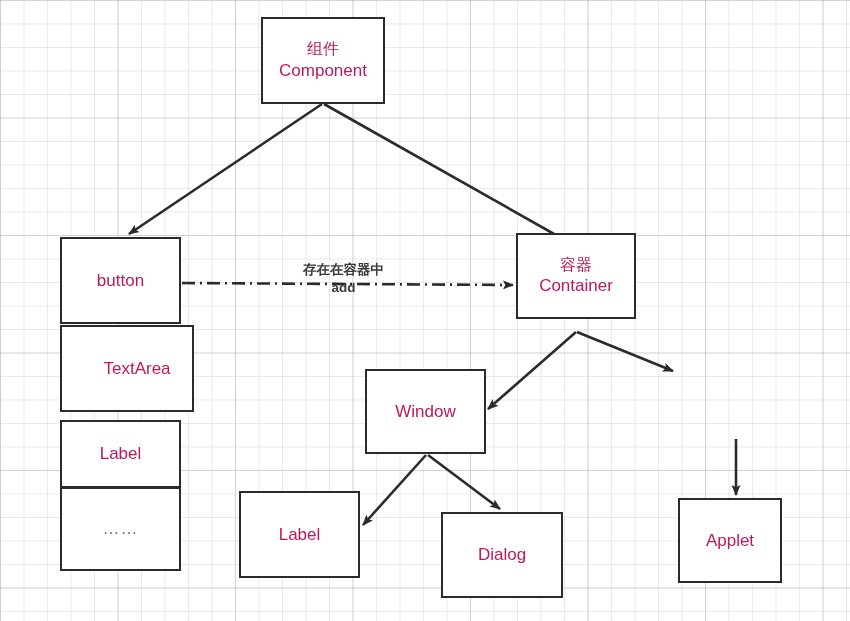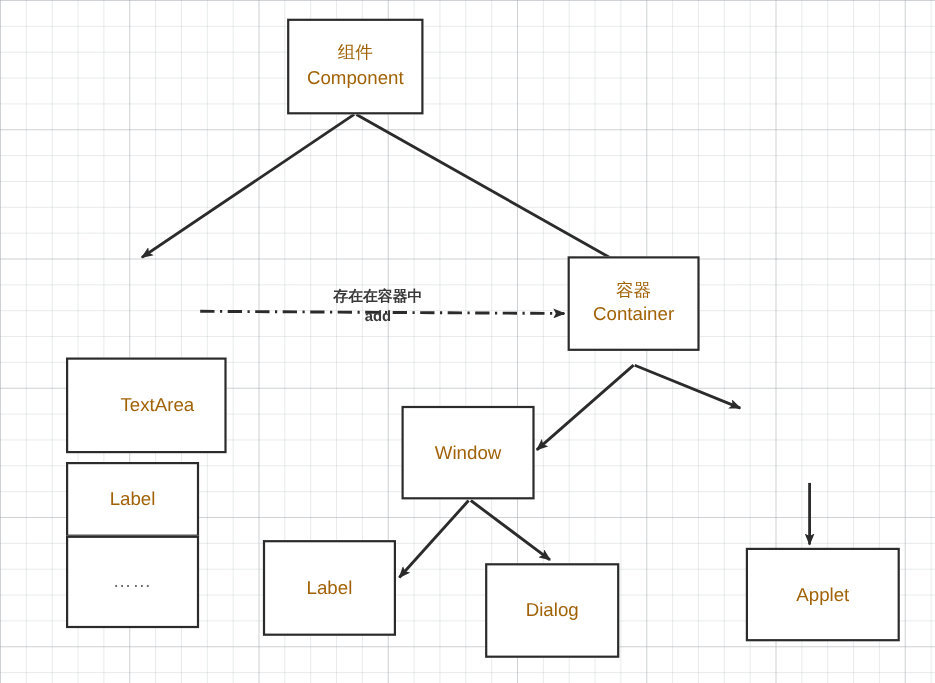--- a/index.html
+++ b/index.html
@@ -40,21 +40,21 @@
   }
   .node {
     position: absolute;
     box-sizing: border-box;
     background: #ffffff;
     border: 2.2px solid #2b2b2b;
     display: flex;
     flex-direction: column;
     align-items: center;
     justify-content: center;
-    color: #a16207;
+    color: #be185d;
     font-size: 16.5px;
     line-height: 1.28;
     text-align: center;
     z-index: 2;
   }
   .node .cn {
     display: block;
     font-size: 16px;
   }
   .node .en {
@@ -104,22 +104,25 @@
     <line x1="428" y1="455" x2="500" y2="509" stroke="#2b2b2b" stroke-width="2.6" marker-end="url(#arrowhead)"></line>
 
     <line x1="736" y1="439" x2="736" y2="495" stroke="#2b2b2b" stroke-width="2.6" marker-end="url(#arrowhead)"></line>
   </svg>
 
   <div class="node" id="node-component" style="left: 261px; top: 17px; width: 124px; height: 87px;">
     <span class="cn">组件</span>
     <span class="en">Component</span>
   </div>
 
+  <div class="node" id="node-button" style="left: 60px; top: 237px; width: 121px; height: 87px;">
+    <span class="en">button</span>
+  </div>
 
-  <div class="node" id="node-textarea" style="left: 60px; top: 325px; width: 146px; height: 87px; padding-left: 20px;">
+  <div class="node" id="node-textarea" style="left: 60px; top: 325px; width: 134px; height: 87px; padding-left: 20px;">
     <span class="en">TextArea</span>
   </div>
 
   <div class="node" id="node-label" style="left: 60px; top: 420px; width: 121px; height: 68px;">
     <span class="en">Label</span>
   </div>
 
   <div class="node ellipsis-node" id="node-ellipsis" style="left: 60px; top: 487px; width: 121px; height: 84px;">
     <span class="en">……</span>
   </div>
@@ -135,21 +138,21 @@
 
 
   <div class="node" id="node-frame" style="left: 239px; top: 491px; width: 121px; height: 87px;">
     <span class="en">Label</span>
   </div>
 
   <div class="node" id="node-dialog" style="left: 441px; top: 512px; width: 122px; height: 86px;">
     <span class="en">Dialog</span>
   </div>
 
-  <div class="node" id="node-applet" style="left: 678px; top: 498px; width: 140px; height: 85px;">
+  <div class="node" id="node-applet" style="left: 678px; top: 498px; width: 104px; height: 85px;">
     <span class="en">Applet</span>
   </div>
 
   <div class="edge-label" id="label-button-to-container" style="left:303px; top:261px;font-weight:bold;">
     <div>存在在容器中</div>
     <div>add</div>
   </div>
 
 </div>
 

